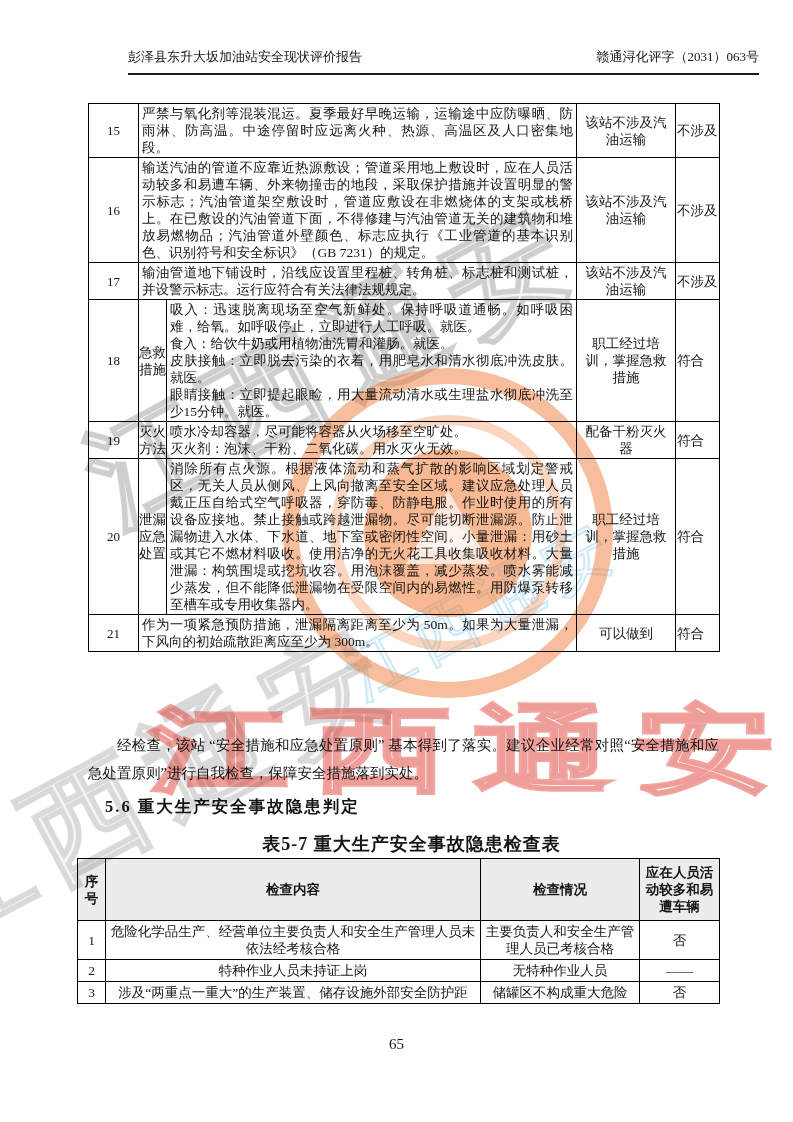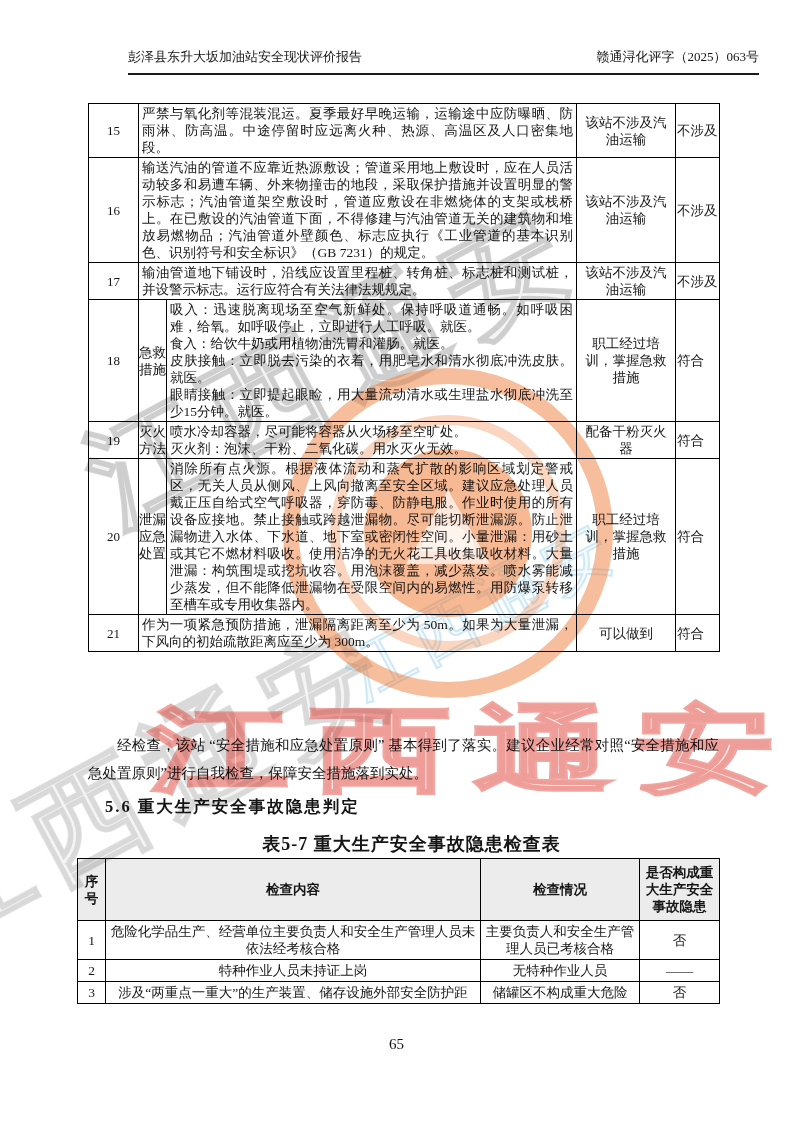--- a/index.html
+++ b/index.html
@@ -69,21 +69,21 @@
             color:rgba(225,60,48,0.08); -webkit-text-stroke:3px rgba(222,58,46,0.45); }
   .wm-outline, .wm-red, .wm-blue { font-family:"Liberation Sans","DejaVu Sans",sans-serif; position:absolute; }
 </style>
 </head>
 <body>
 
 <div class="page">
 
   <div class="header">
     <span>彭泽县东升大坂加油站安全现状评价报告</span>
-    <span>赣通浔化评字（2025）063号</span>
+    <span>赣通浔化评字（2031）063号</span>
   </div>
 
   <table class="t1">
     <colgroup>
         <col style="width:50px">
         <col style="width:438px">
         <col style="width:99px">
         <col style="width:44px">
       </colgroup>
     <tbody>
@@ -174,21 +174,21 @@
         <col style="width:375px">
         <col style="width:159px">
         <col style="width:80px">
       </colgroup>
     <tbody>
       <tr>
         <th>序
 号</th>
         <th>检查内容</th>
         <th>检查情况</th>
-        <th>是否构成重大生产安全事故隐患</th>
+        <th>应在人员活动较多和易遭车辆</th>
       </tr>
       <tr>
         <td>1</td>
         <td class="cc">危险化学品生产、经营单位主要负责人和安全生产管理人员未依法经考核合格</td>
         <td>主要负责人和安全生产管理人员已考核合格</td>
         <td>否</td>
       </tr>
       <tr>
         <td>2</td>
         <td class="cc">特种作业人员未持证上岗</td>

